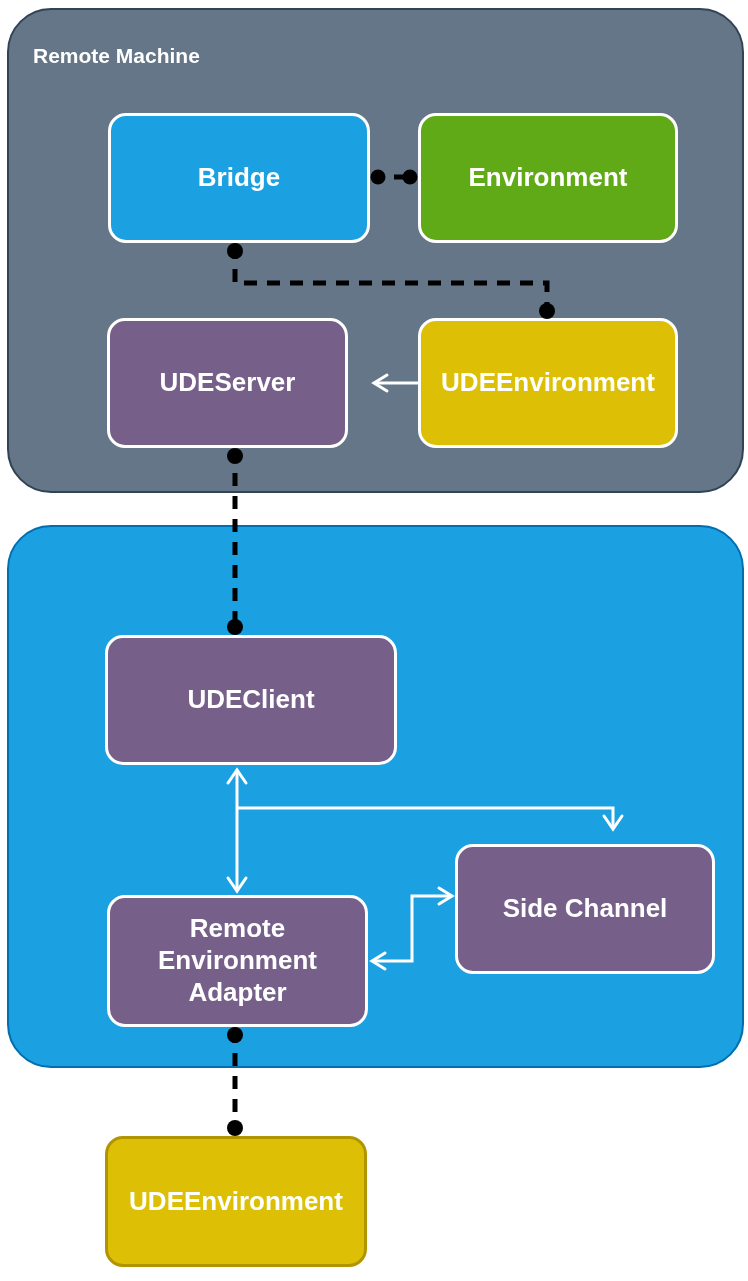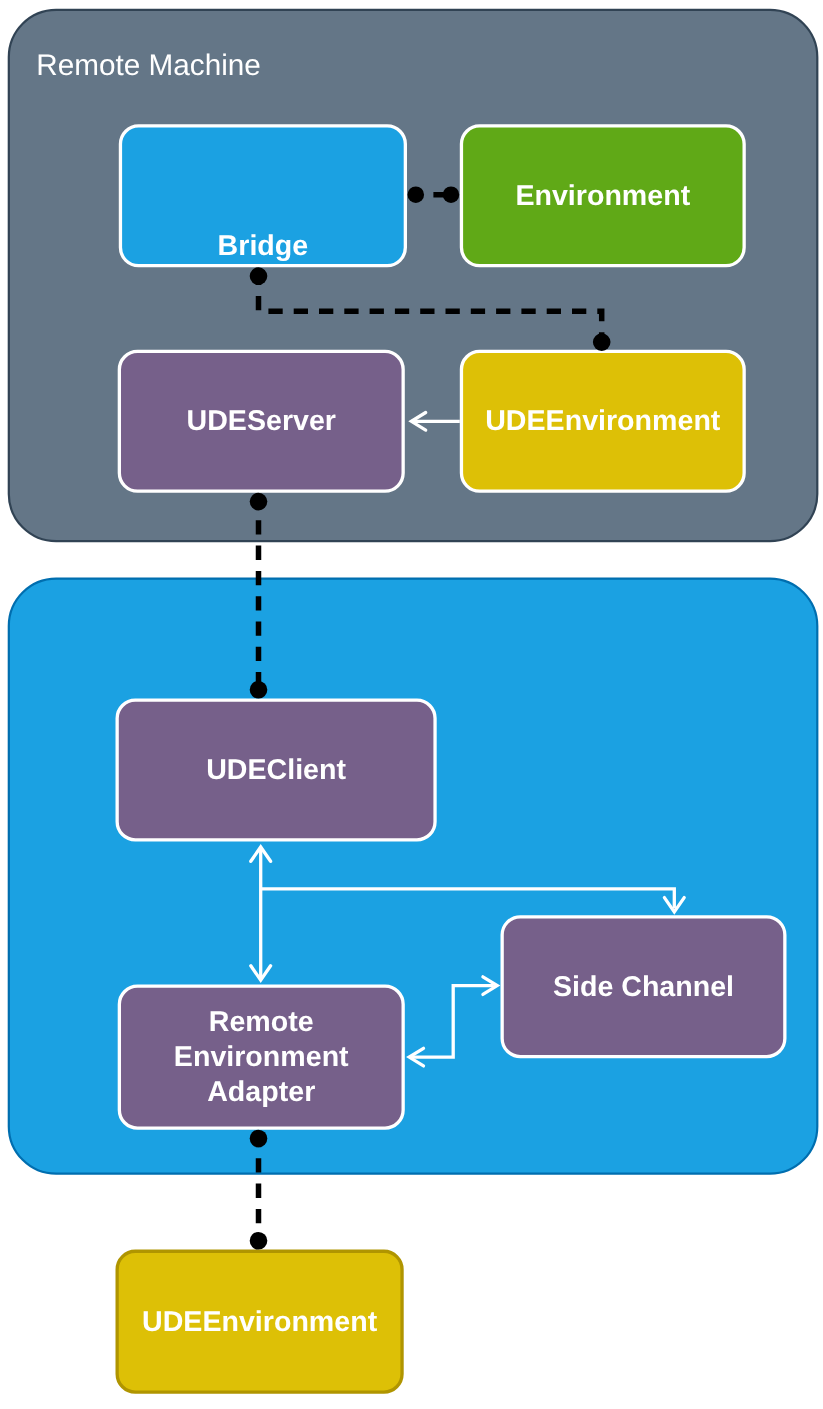--- a/index.html
+++ b/index.html
@@ -15,22 +15,22 @@
     position:absolute;
     box-sizing:border-box;
     border:2px solid transparent;
     border-radius:44px;
   }
   #c-remote-machine{left:7px;top:8px;width:737px;height:485px;}
   #c-remote-bridge{left:7px;top:525px;width:737px;height:543px;}
   .container-label{
     position:absolute;
     color:#ffffff;
-    font-size:27px;
-    font-weight:normal;
+    font-size:21px;
+    font-weight:bold;
     white-space:nowrap;
     z-index:2;
   }
   #l-remote-machine{left:33px;top:44px;}
   #l-remote-bridge{left:33px;top:566px;}
   .node{
     position:absolute;
     box-sizing:border-box;
     border:3px solid #ffffff;
     border-radius:18px;
@@ -40,21 +40,21 @@
     text-align:center;
     color:#ffffff;
     font-size:26px;
     font-weight:bold;
     line-height:1.23;
     padding:0 16px;
     z-index:3;
   }
   #n-bridge{left:108px;top:113px;width:262px;height:130px;}
   #n-environment{left:418px;top:113px;width:260px;height:130px;}
-  #n-udeserver{left:107px;top:318px;width:261px;height:130px;}
+  #n-udeserver{left:107px;top:318px;width:241px;height:130px;}
   #n-udeenvironment-remote{left:418px;top:318px;width:260px;height:130px;}
   #n-udeclient{left:105px;top:635px;width:292px;height:130px;}
   #n-side-channel{left:455px;top:832px;width:260px;height:130px;}
   #n-remote-environment-adapter{left:107px;top:895px;width:261px;height:132px;}
   #n-udeenvironment-local{left:105px;top:1136px;width:262px;height:131px;}
   svg.wires{
     position:absolute;left:0;top:0;width:748px;height:1281px;
     z-index:5;
     pointer-events:none;
   }
@@ -68,41 +68,41 @@
 
 <div class="stage">
 
   <div class="container" id="c-remote-machine" style="background-color: rgb(100, 118, 135); border-color: rgb(49, 67, 84);"></div>
 
   <div class="container" id="c-remote-bridge" style="background-color: rgb(27, 161, 226); border-color: rgb(0, 110, 175);"></div>
 
   <div class="container-label" id="l-remote-machine">Remote Machine</div>
 
 
-  <div class="node" id="n-bridge" style="background-color: rgb(27, 161, 226); border-color: rgb(255, 255, 255); align-items: flex-end;">
+  <div class="node" id="n-bridge" style="background-color: rgb(27, 161, 226); border-color: rgb(255, 255, 255);">
     <span>Bridge</span>
   </div>
 
   <div class="node" id="n-environment" style="background-color: rgb(96, 169, 23); border-color: rgb(255, 255, 255);">
     <span>Environment</span>
   </div>
 
   <div class="node" id="n-udeserver" style="background-color: rgb(118, 96, 138); border-color: rgb(255, 255, 255);">
     <span>UDEServer</span>
   </div>
 
   <div class="node" id="n-udeenvironment-remote" style="background-color: rgb(221, 192, 6); border-color: rgb(255, 255, 255);">
     <span>UDEEnvironment</span>
   </div>
 
   <div class="node" id="n-udeclient" style="background-color: rgb(118, 96, 138); border-color: rgb(255, 255, 255);">
     <span>UDEClient</span>
   </div>
 
-  <div class="node" id="n-side-channel" style="background-color: rgb(118, 96, 138); border-color: rgb(255, 255, 255);">
+  <div class="node" id="n-side-channel" style="background-color: rgb(118, 96, 138); border-color: rgb(255, 255, 255); margin-top: 12px;">
     <span>Side Channel</span>
   </div>
 
   <div class="node" id="n-remote-environment-adapter" style="background-color: rgb(118, 96, 138); border-color: rgb(255, 255, 255);">
     <span>Remote Environment Adapter</span>
   </div>
 
   <div class="node" id="n-udeenvironment-local" style="background-color: rgb(221, 192, 6); border-color: rgb(176, 149, 0);">
     <span>UDEEnvironment</span>
   </div>

